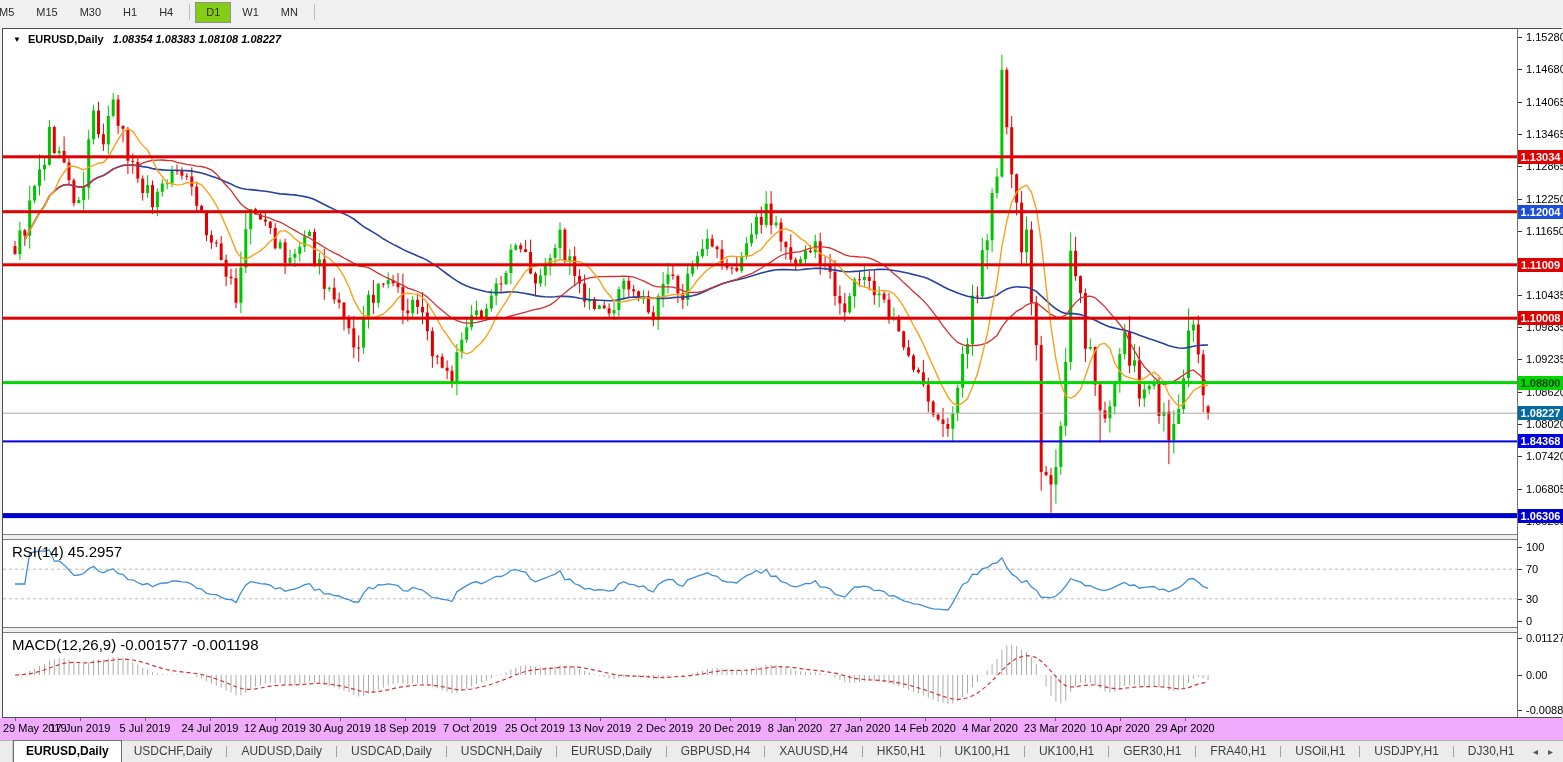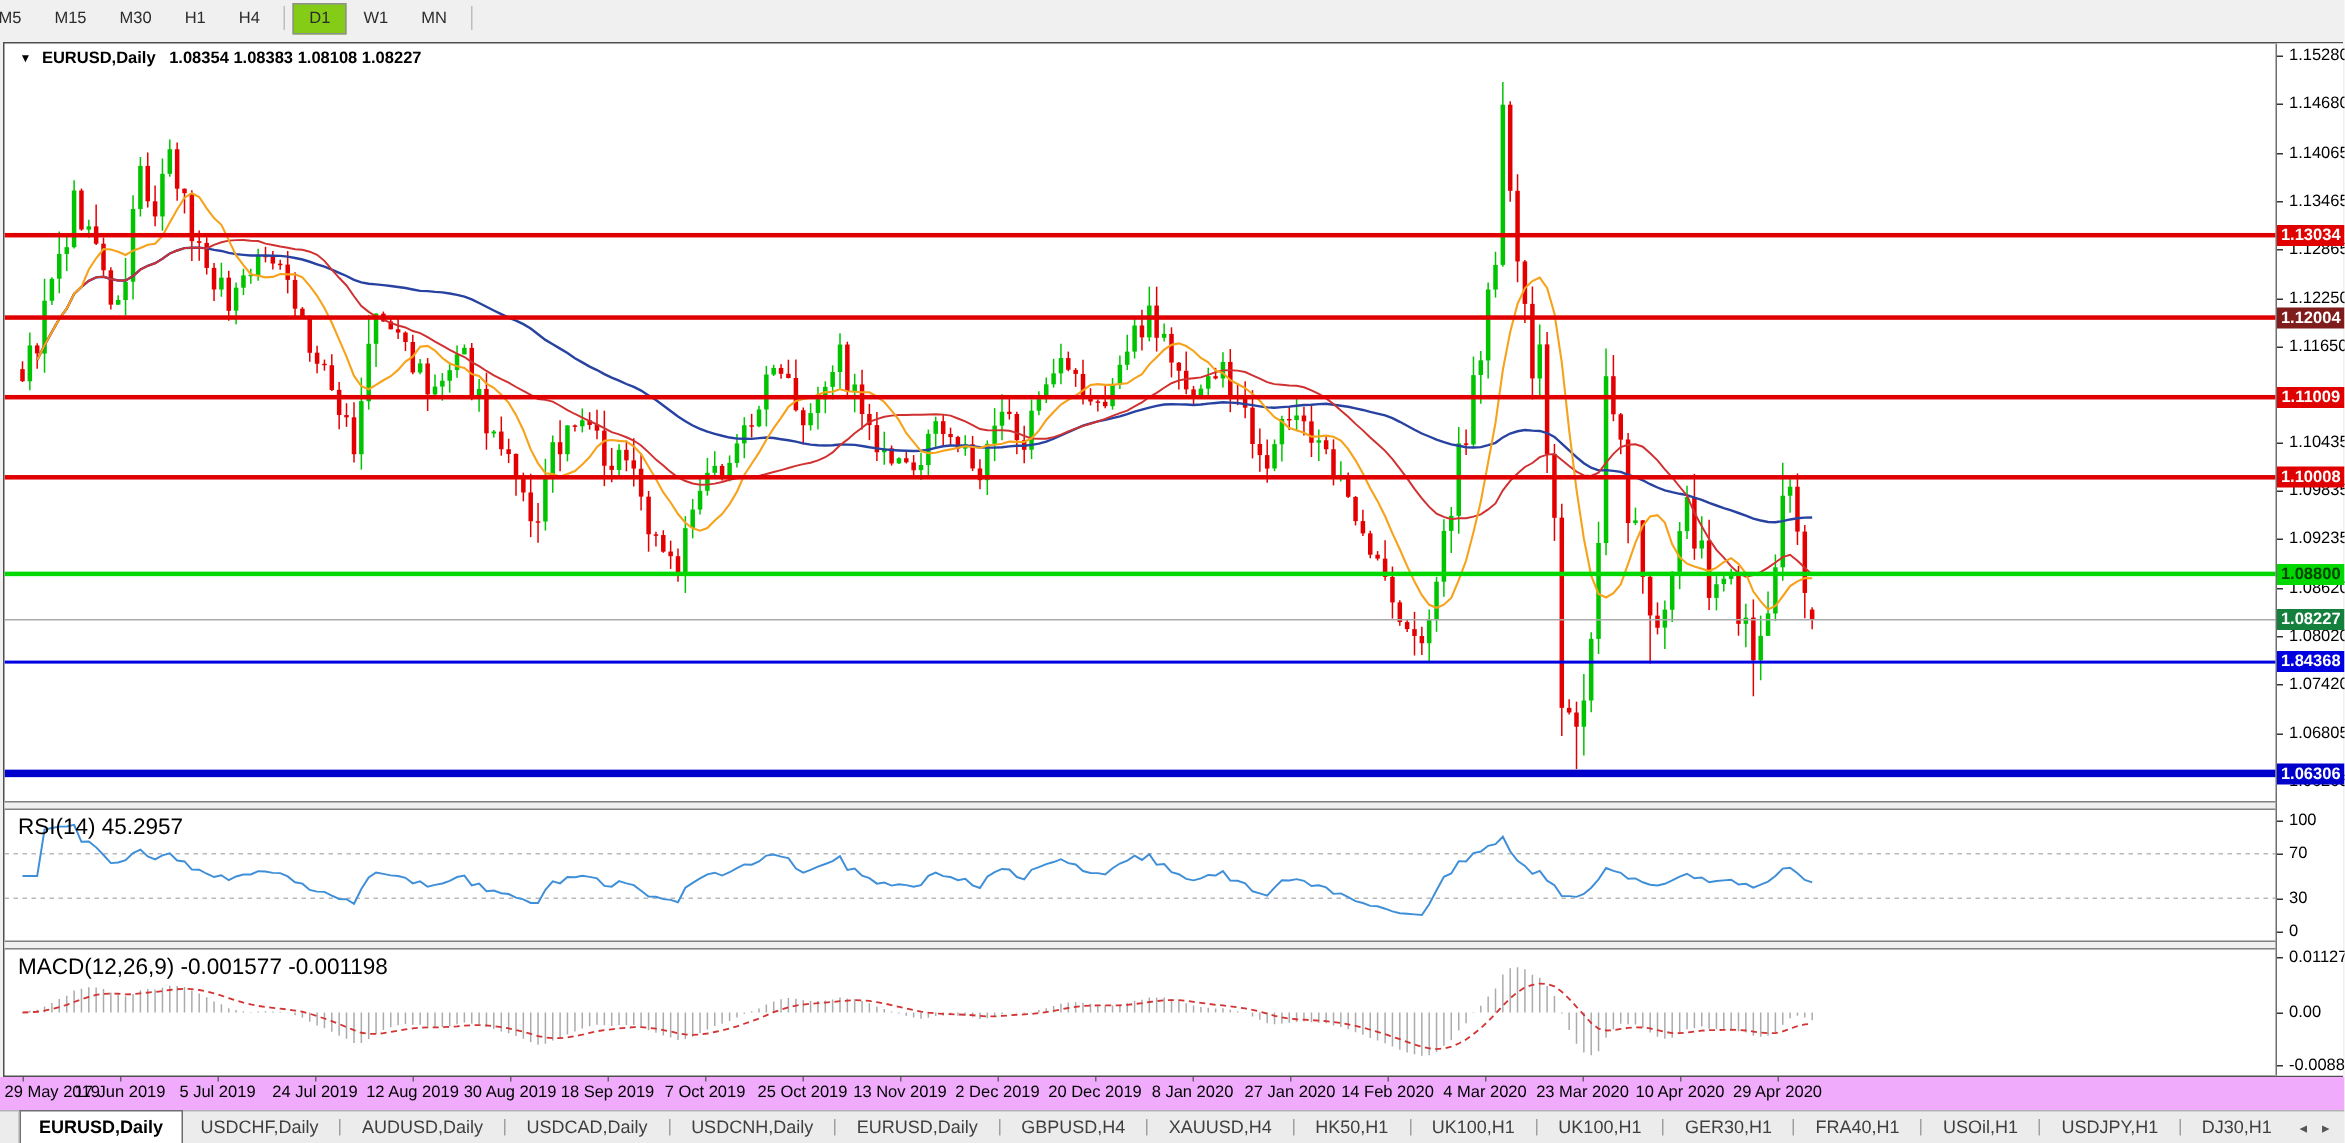--- a/index.html
+++ b/index.html
@@ -54,21 +54,21 @@
     <div class="tbsep"></div>
     <div class="tf active">D1</div>
     <div class="tf">W1</div>
     <div class="tf">MN</div>
     <div class="tbsep"></div>
   </div>
 
 <div id="chart-frame">
   <div id="chart-title">
     <span class="caret">▼</span><span>EURUSD,Daily</span>
-    <span style="margin-left:6px;">1.08354 1.08383 1.08108 1.08227</span>
+    <span style="margin-left:6px;font-style:italic;">1.08354 1.08383 1.08108 1.08227</span>
   </div>
   <div id="main-pane" class="pane">
       <svg width="1516" height="505">
         <g>
           <line x1="12.0" x2="12.0" y1="211.9" y2="225.6" stroke="#e40000" stroke-width="1"></line>
           <rect x="10.5" y="217.1" width="3" height="8.0" fill="#e40000"></rect>
           <line x1="16.9" x2="16.9" y1="192.7" y2="231.1" stroke="#00c400" stroke-width="1"></line>
           <rect x="15.4" y="201.3" width="3" height="23.9" fill="#00c400"></rect>
           <line x1="21.8" x2="21.8" y1="199.8" y2="216.8" stroke="#e40000" stroke-width="1"></line>
           <rect x="20.3" y="201.3" width="3" height="5.3" fill="#e40000"></rect>
@@ -871,27 +871,27 @@
       <div class="ticklabel" style="top:564px">30</div>
       <div class="tick" style="top:592px"></div>
       <div class="ticklabel" style="top:586px">0</div>
       <div class="tick" style="top:609px"></div>
       <div class="ticklabel" style="top:603px">0.011277</div>
       <div class="tick" style="top:646px"></div>
       <div class="ticklabel" style="top:640px">0.00</div>
       <div class="tick" style="top:681px"></div>
       <div class="ticklabel" style="top:675px">-0.008845</div>
       <div class="badge" style="top:121px;background:#e00000;color:#ffffff">1.13034</div>
-      <div class="badge" style="top:176px;background:#7f1d1d;color:#ffffff">1.12004</div>
+      <div class="badge" style="top:176px;background:#1d4ed8;color:#ffffff">1.12004</div>
       <div class="badge" style="top:229px;background:#e00000;color:#ffffff">1.11009</div>
       <div class="badge" style="top:282px;background:#e00000;color:#ffffff">1.10008</div>
       <div class="badge" style="top:347px;background:#00d800;color:#004400">1.08800</div>
       <div class="badge" style="top:405px;background:#0000e0;color:#ffffff">1.84368</div>
       <div class="badge" style="top:480px;background:#0000cc;color:#ffffff">1.06306</div>
-      <div class="badge" style="top:377px;background:#15803d;color:#ffffff">1.08227</div>
+      <div class="badge" style="top:377px;background:#0369a1;color:#ffffff">1.08227</div>
     </div>
 </div>
 
 <div id="date-axis">
     <div class="datetick" style="left:15px"></div>
     <div class="datelabel first" style="left:3px">29 May 2019</div>
     <div class="datetick" style="left:80px"></div>
     <div class="datelabel" style="left:80px">17 Jun 2019</div>
     <div class="datetick" style="left:145px"></div>
     <div class="datelabel" style="left:145px">5 Jul 2019</div>

